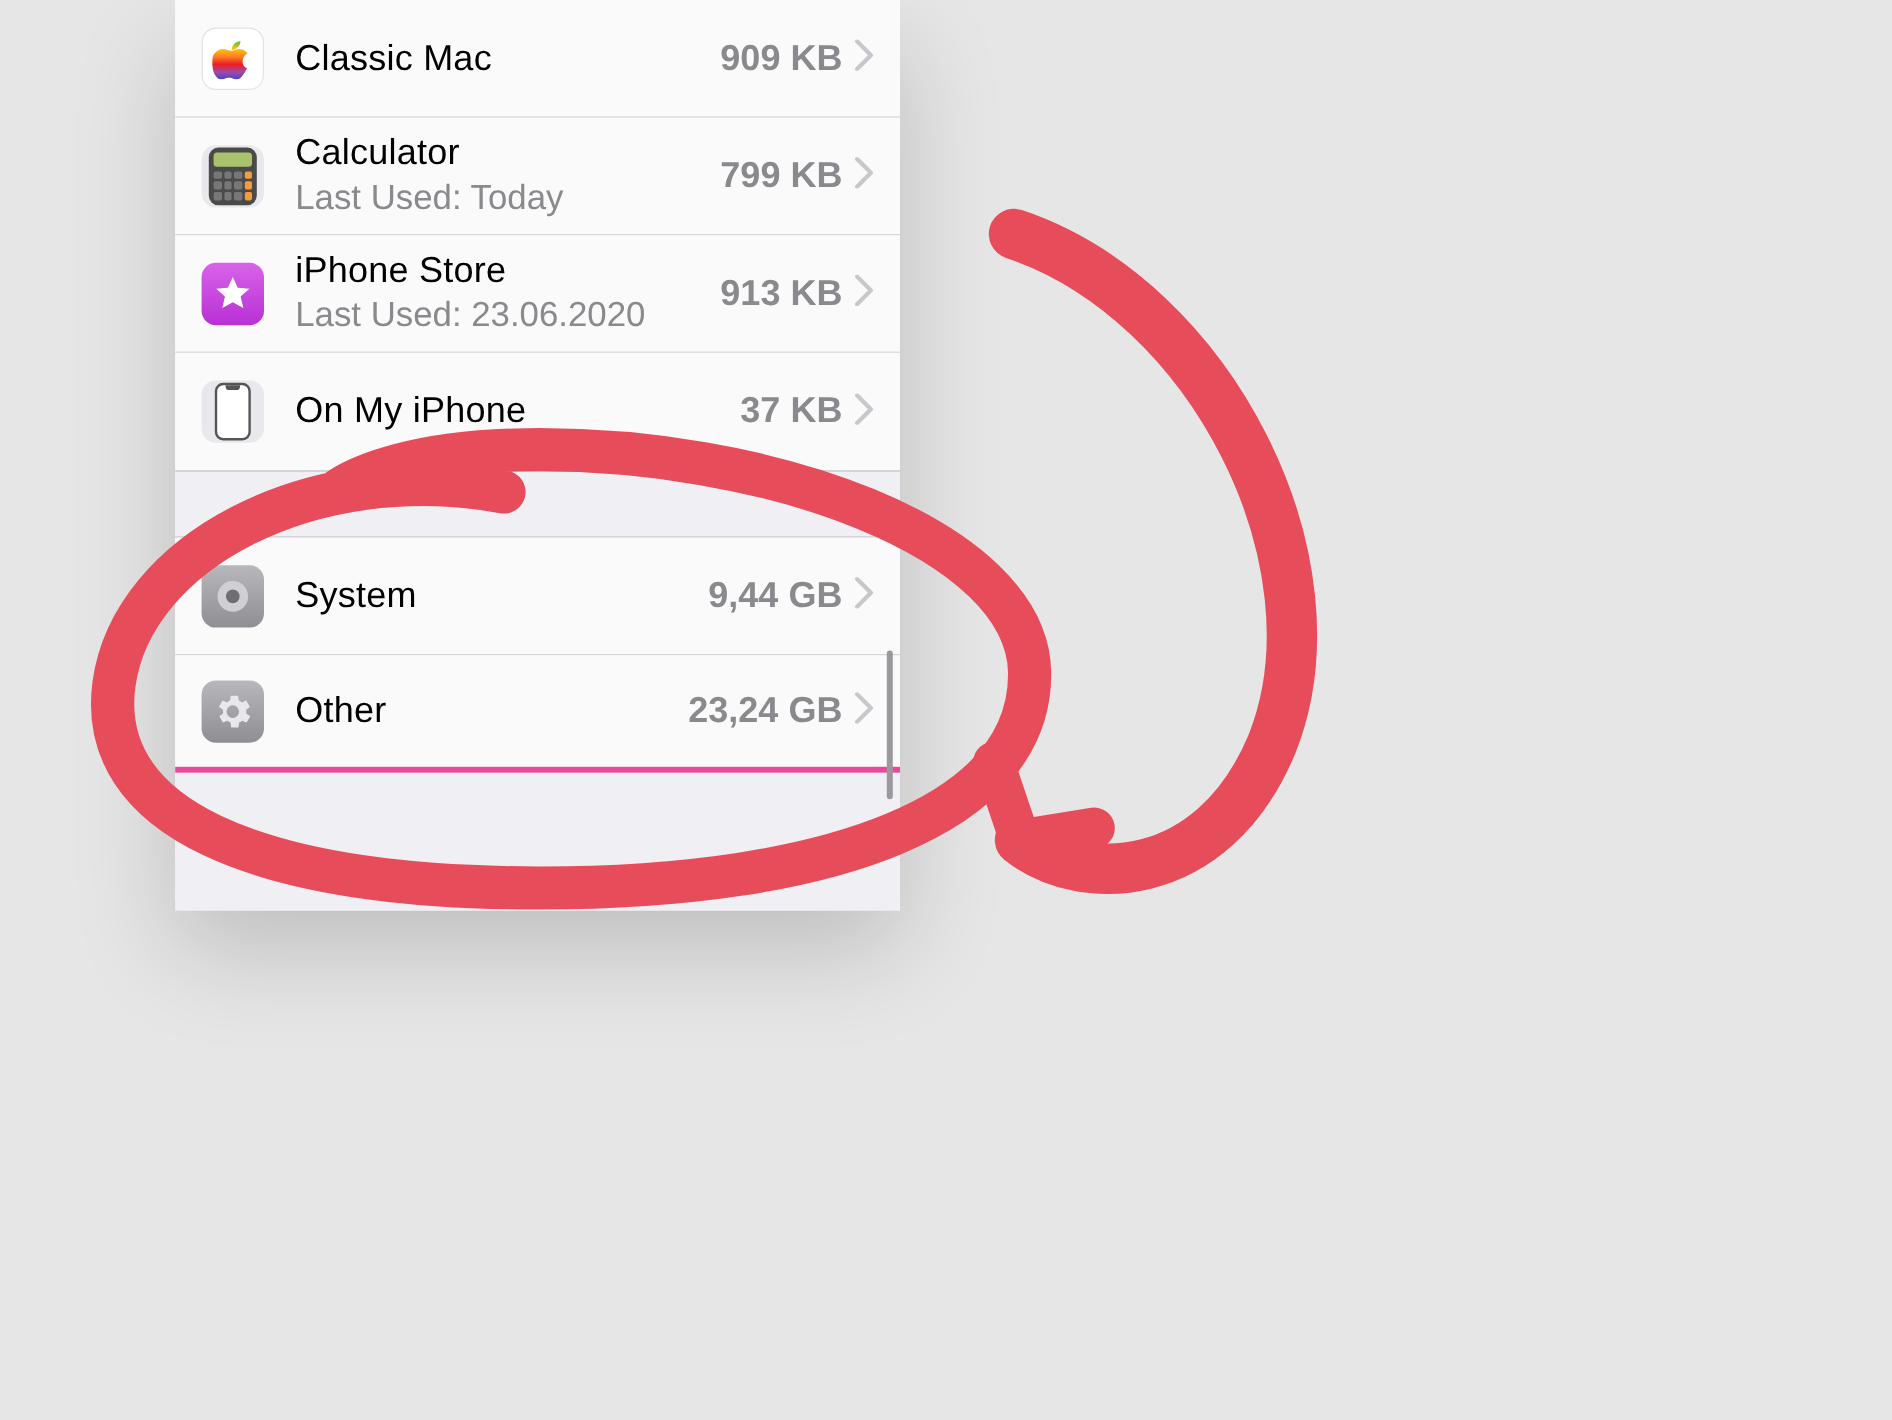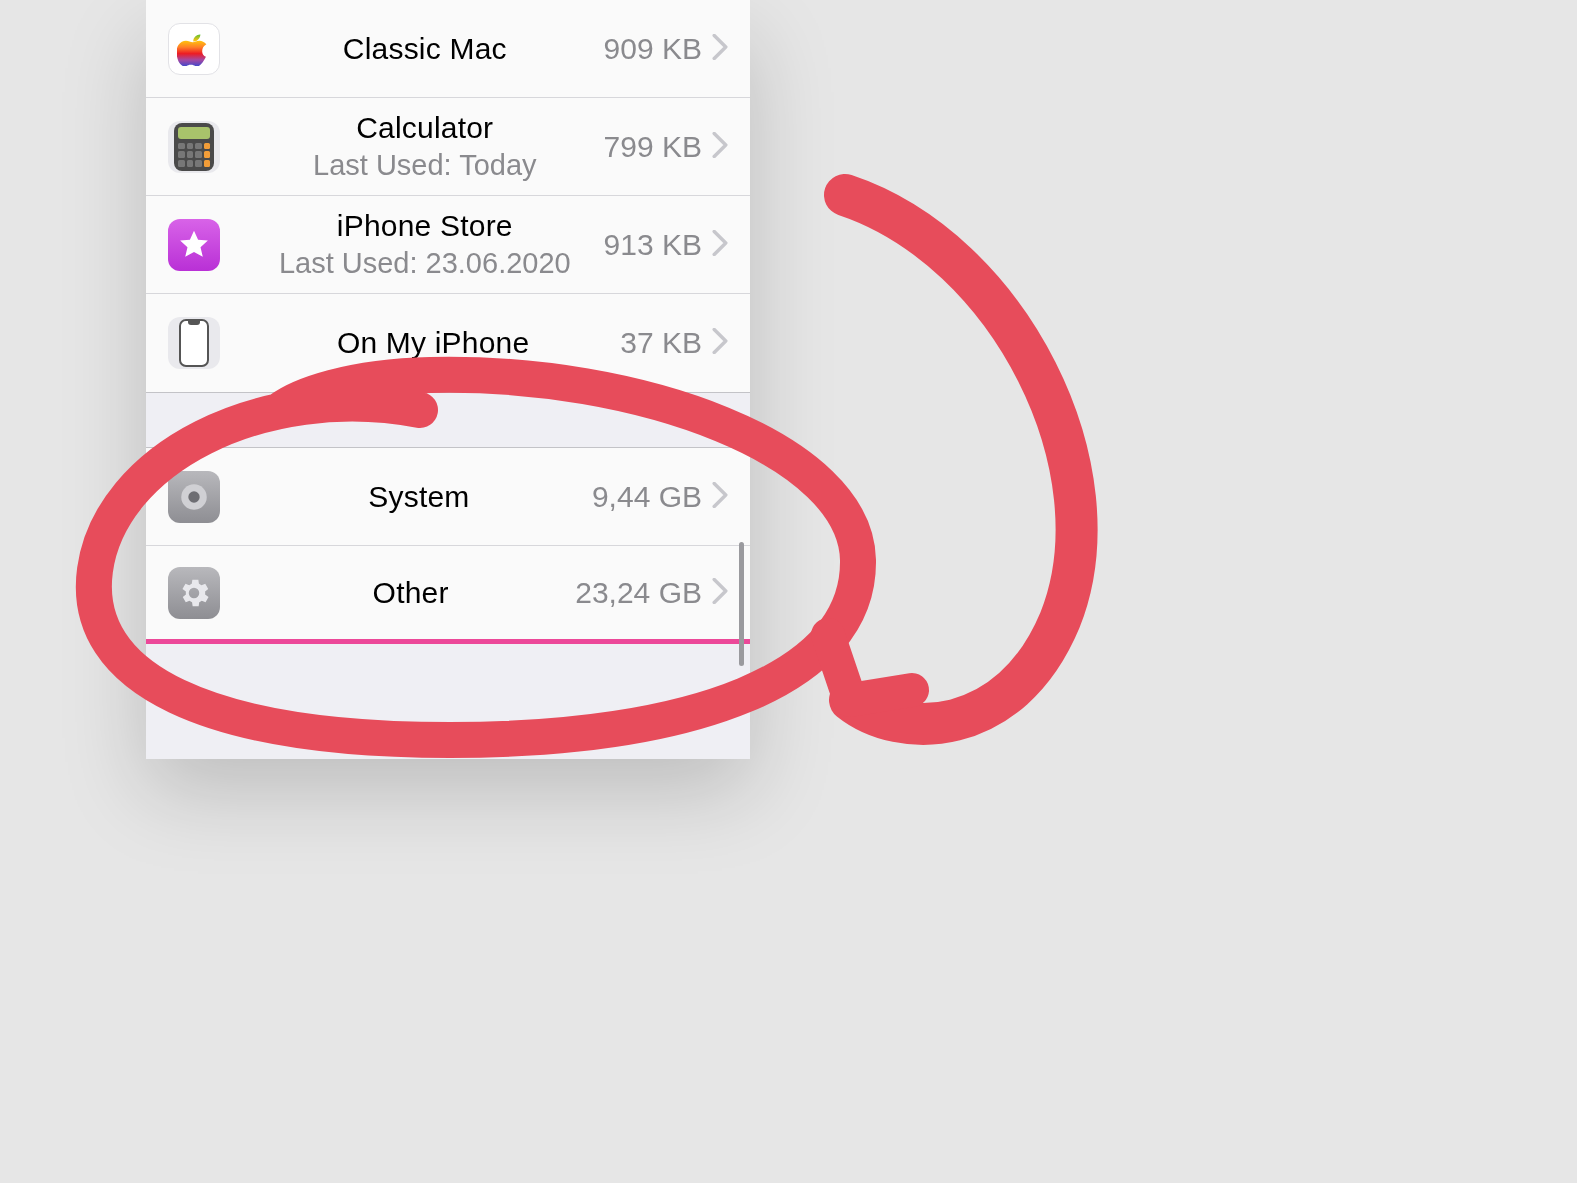--- a/index.html
+++ b/index.html
@@ -40,38 +40,38 @@
     justify-content: center;
     flex: 0 0 52px;
     margin-right: 26px;
     overflow: hidden;
   }
   .text-wrap {
     flex: 1 1 auto;
     display: flex;
     flex-direction: column;
     justify-content: center;
-    align-items: center;
   }
   .title {
     font-size: 30px;
     font-weight: 400;
     color: #000;
     letter-spacing: 0.2px;
   }
   .subtitle {
     font-size: 29px;
     color: #8a8a8e;
     margin-top: 4px;
   }
   .size {
     font-size: 30px;
     color: #8a8a8e;
     margin-right: 10px;
     white-space: nowrap;
+    font-weight: bold;
   }
   .chevron {
     color: #c7c7cc;
     flex: 0 0 auto;
   }
   .gap {
     height: 56px;
     background: #efeff4;
     border-top: 1px solid #c3c3c7;
     border-bottom: 1px solid #c3c3c7;

